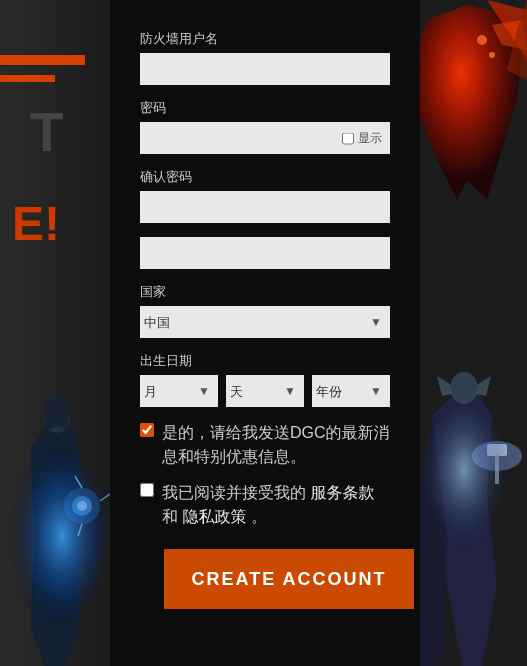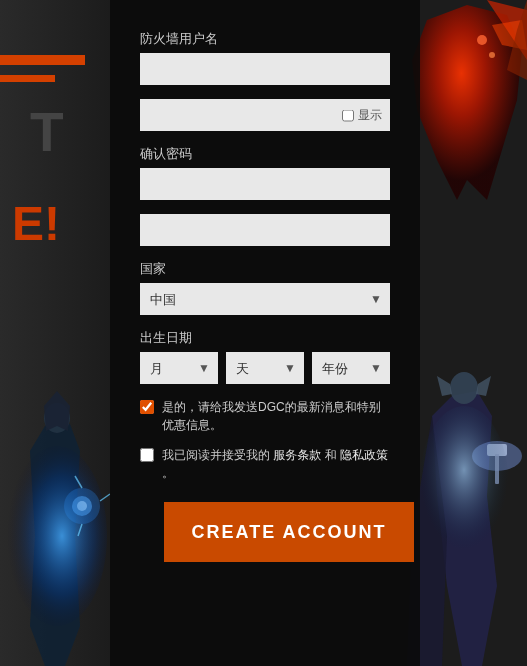--- a/index.html
+++ b/index.html
@@ -104,21 +104,21 @@
       position: relative;
       width: 100%;
     }
 
     .field-select {
       width: 100%;
       height: 32px;
       background: #e8e8e8;
       border: none;
       outline: none;
-      padding: 0 10px;
+      padding: 0 4px;
       font-size: 13px;
       color: #333;
       appearance: none;
       -webkit-appearance: none;
       cursor: pointer;
     }
 
     .select-arrow {
       position: absolute;
       right: 8px;
@@ -148,21 +148,21 @@
     .checkbox-group input[type="checkbox"] {
       width: 14px;
       height: 14px;
       margin-top: 2px;
       flex-shrink: 0;
       cursor: pointer;
       accent-color: #e05000;
     }
 
     .checkbox-label {
-      font-size: 12px;
+      font-size: 16px;
       color: #cccccc;
       line-height: 1.5;
     }
 
     .checkbox-label a {
       color: #e5e5e5;
       text-decoration: none;
       margin-top: 8px;
     }
 
@@ -330,20 +330,21 @@
   </div>
 
   <div class="form-panel">
 
     <div class="field-group">
       <label class="field-label">防火墙用户名</label>
       <input class="field-input" type="text" autocomplete="off" style="">
     </div>
 
     <div class="field-group">
+      <label class="field-label">密码</label>
       <div class="password-row">
         <input class="field-input" type="password" style="padding-right: 55px;" autocomplete="off">
         <label class="show-toggle">
           <input type="checkbox" style="">
           <span>显示</span>
         </label>
       </div>
     </div>
 
     <div class="field-group">

